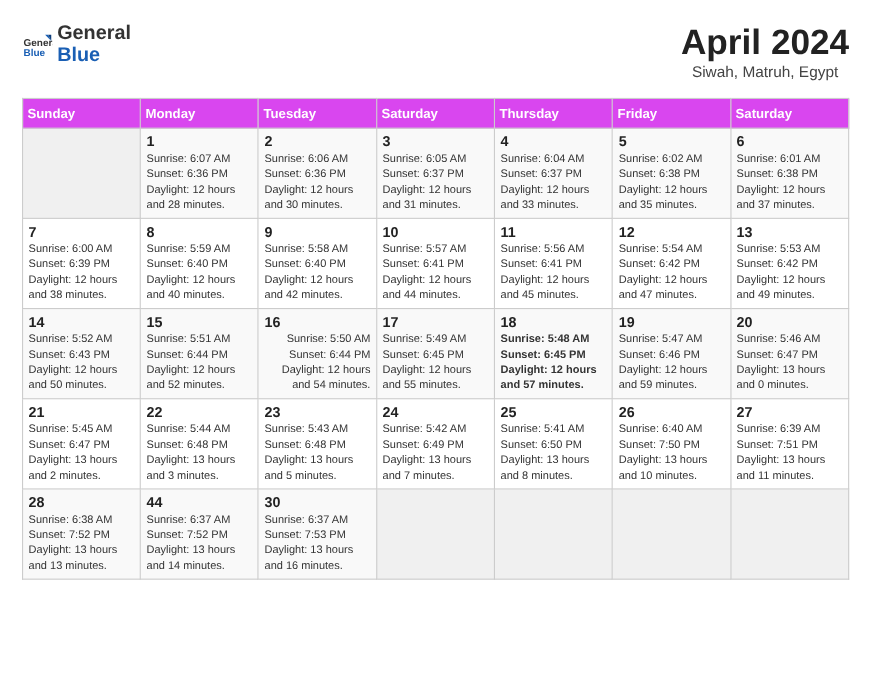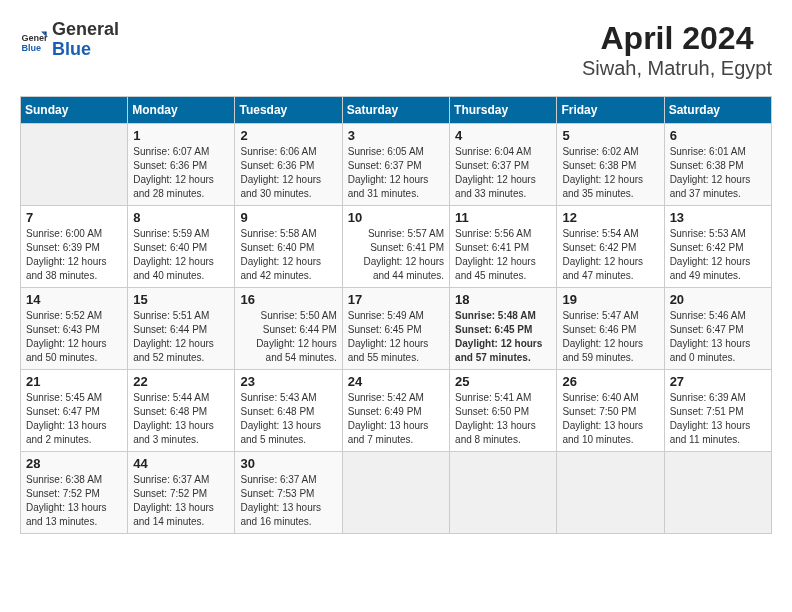--- a/index.html
+++ b/index.html
@@ -33,30 +33,30 @@
     }
     .title-block {
       text-align: center;
     }
     .month-title {
       font-size: 32px;
       font-weight: bold;
       color: #222;
     }
     .subtitle {
-      font-size: 20px;
+      font-size: 14px;
       color: #444;
     }
     table {
       width: 100%;
       border-collapse: collapse;
       font-size: 11px;
     }
     thead tr th {
-      background-color: #0369a1;
+      background-color: #d946ef;
       color: #fff;
       padding: 6px 4px;
       text-align: left;
       font-size: 12px;
       font-weight: bold;
       border: 1px solid #ccc;
     }
     tbody tr td {
       border: 1px solid #ccc;
       padding: 4px 5px;
@@ -180,21 +180,21 @@
         </td>
         <td>
           <div class="day-number">9</div>
           <div class="day-info" style="white-space: pre-line;">Sunrise: 5:58 AM
 Sunset: 6:40 PM
 Daylight: 12 hours
 and 42 minutes.</div>
         </td>
         <td>
           <div class="day-number">10</div>
-          <div class="day-info" style="white-space: pre-line; text-align: right;">Sunrise: 5:57 AM
+          <div class="day-info" style="white-space: pre-line;">Sunrise: 5:57 AM
 Sunset: 6:41 PM
 Daylight: 12 hours
 and 44 minutes.</div>
         </td>
         <td>
           <div class="day-number">11</div>
           <div class="day-info" style="white-space: pre-line;">Sunrise: 5:56 AM
 Sunset: 6:41 PM
 Daylight: 12 hours
 and 45 minutes.</div>

